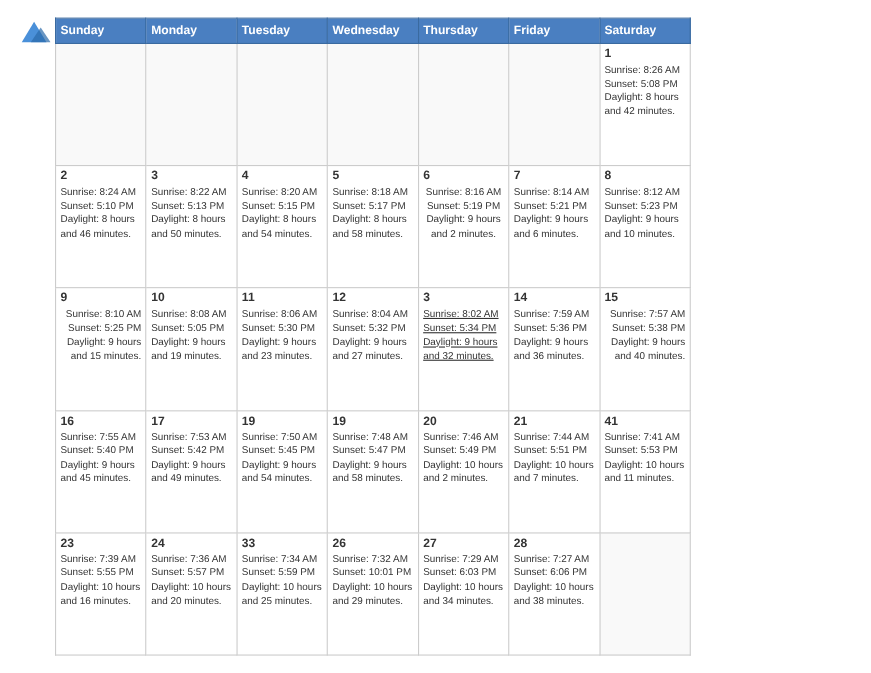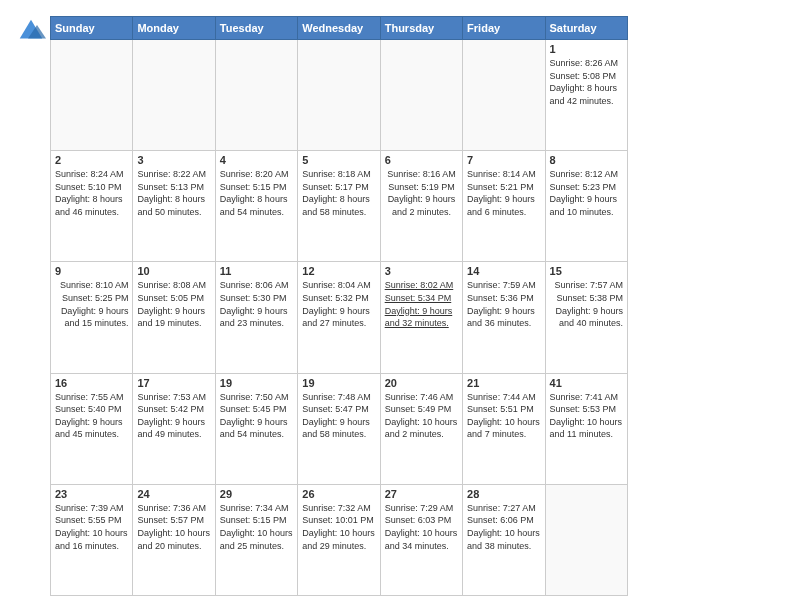--- a/index.html
+++ b/index.html
@@ -289,23 +289,23 @@
 Sunset: 5:55 PM
 Daylight: 10 hours and 16 minutes.</div>
           </td>
           <td>
             <span class="day-number">24</span>
             <div class="day-info" style="white-space: pre-line;">Sunrise: 7:36 AM
 Sunset: 5:57 PM
 Daylight: 10 hours and 20 minutes.</div>
           </td>
           <td>
-            <span class="day-number">29</span>
+            <span class="day-number">33</span>
             <div class="day-info" style="white-space: pre-line;">Sunrise: 7:34 AM
-Sunset: 5:15 PM
+Sunset: 5:59 PM
 Daylight: 10 hours and 25 minutes.</div>
           </td>
           <td>
             <span class="day-number">26</span>
             <div class="day-info" style="white-space: pre-line;">Sunrise: 7:32 AM
 Sunset: 10:01 PM
 Daylight: 10 hours and 29 minutes.</div>
           </td>
           <td>
             <span class="day-number">27</span>

